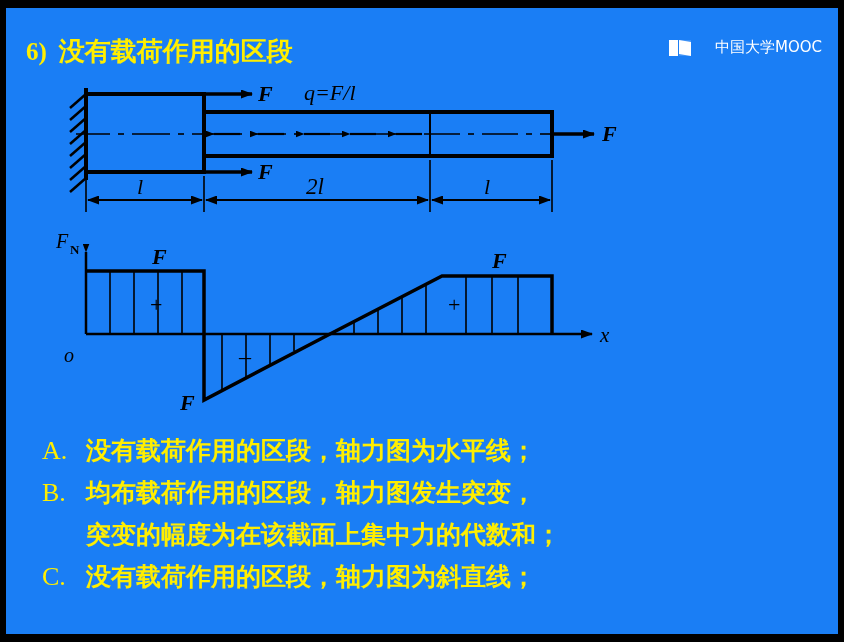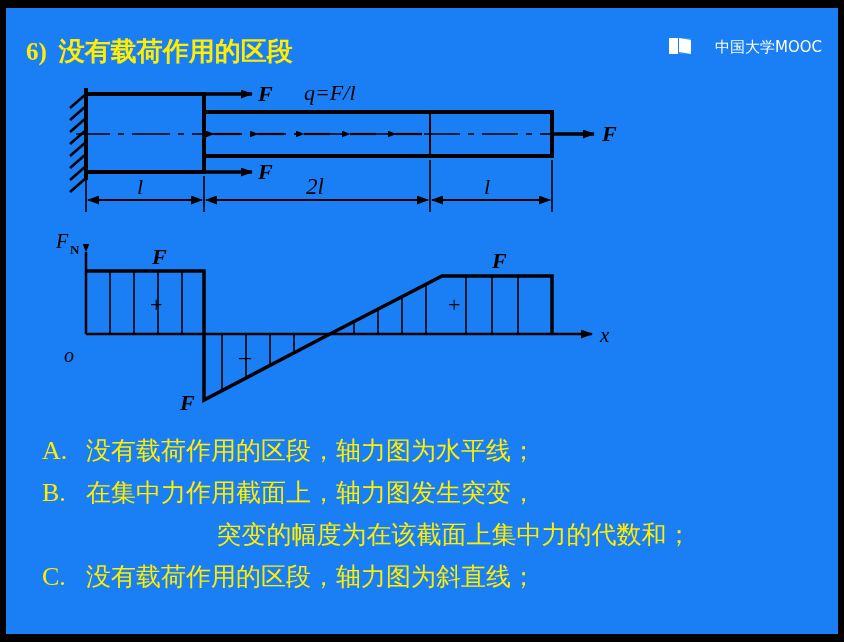--- a/index.html
+++ b/index.html
@@ -53,20 +53,21 @@
   .title-num {
     font-family: "Liberation Serif", serif;
     font-size: 25px;
   }
 
   .logo {
     position: absolute;
     right: 22px;
     top: 38px;
     display: flex;
+    align-items: center;
     gap: 24px;
     color: #ffffff;
     font-size: 15px;
     font-family: "DejaVu Sans", sans-serif;
     white-space: nowrap;
   }
   .logo-mark {
     width: 22px;
     height: 16px;
     position: relative;
@@ -97,24 +98,24 @@
     margin-bottom: 4px;
   }
   .ans-letter {
     width: 44px;
     flex: 0 0 44px;
     font-family: "Liberation Serif", serif;
     font-size: 26px;
   }
   .ans-text {
     flex: 1 1 auto;
+    font-weight: bold;
   }
   .ans-cont {
     margin-left: 44px;
-    text-align: center;
   }
 </style>
 </head>
 <body>
 
 <div id="page">
 
   <div class="frame-top"></div>
   <div class="frame-bottom"></div>
   <div class="frame-left"></div>
@@ -266,21 +267,21 @@
     </svg>
   </div>
 
   <div class="answers">
     <div class="ans-row">
       <span class="ans-letter">A.</span>
       <span class="ans-text">没有载荷作用的区段，轴力图为水平线；</span>
     </div>
     <div class="ans-row">
       <span class="ans-letter">B.</span>
-      <span class="ans-text">在集中力作用截面上，轴力图发生突变，</span>
+      <span class="ans-text">均布载荷作用的区段，轴力图发生突变，</span>
     </div>
     <div class="ans-row">
       <span class="ans-text ans-cont">突变的幅度为在该截面上集中力的代数和；</span>
     </div>
     <div class="ans-row">
       <span class="ans-letter">C.</span>
       <span class="ans-text">没有载荷作用的区段，轴力图为斜直线；</span>
     </div>
   </div>
 

